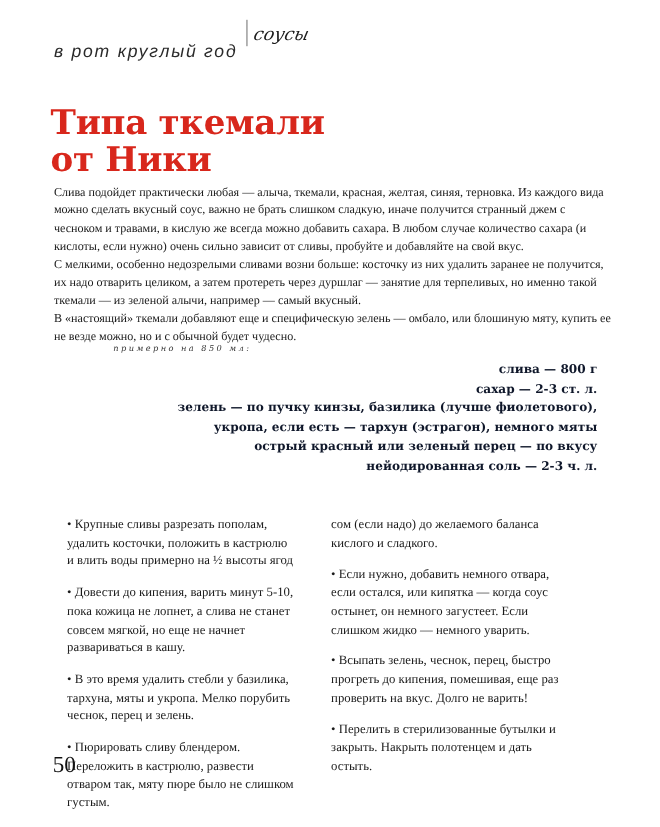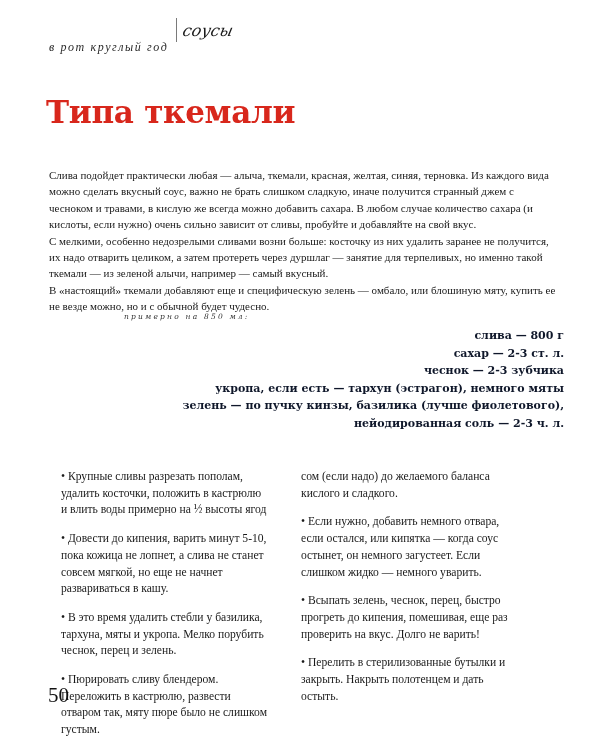--- a/index.html
+++ b/index.html
@@ -17,23 +17,23 @@
     }
     .running-head {
       position: absolute;
       left: 49px;
       top: 16px;
       height: 28px;
       display: flex;
       align-items: center;
     }
     .running-head .book {
-      font-family: Liberation Serif, serif;
+      font-family: Liberation Sans, sans-serif;
       font-style: italic;
-      font-size: 12px;
+      font-size: 16px;
       letter-spacing: 1.6px;
       color: #2a2a2a;
       margin-top: 35px;
     }
     .running-head .divider {
       display: inline-block;
       width: 1px;
       height: 24px;
       background: #7a7a7a;
       margin: 0 6px 0 8px;
@@ -69,21 +69,20 @@
       color: #1a1a1a;
     }
     .intro p {
       margin: 0;
     }
     .ingredients {
       position: absolute;
       left: 103px;
       top: 312px;
       width: 440px;
-      margin-left: 21px;
     }
     .ingredients .yield {
       font-family: "DejaVu Serif", serif;
       font-style: italic;
       font-size: 7.5px;
       letter-spacing: 2.2px;
       color: #333;
       margin-bottom: 6px;
     }
     .ingredients ul {
@@ -132,36 +131,37 @@
 <body>
 
 <div class="running-head">
   <span class="book">в рот круглый год</span>
   <span class="divider"></span>
   <span class="section">соусы</span>
 </div>
 
 <h1 class="title">
   <span>Типа ткемали</span><br>
+  <span>от Ники</span>
 </h1>
 
 <div class="intro">
   <p>Слива подойдет практически любая — алыча, ткемали, красная, желтая, синяя, терновка. Из каждого вида можно сделать вкусный соус, важно не брать слишком сладкую, иначе получится странный джем с чесноком и травами, в кислую же всегда можно добавить сахара. В любом случае количество сахара (и кислоты, если нужно) очень сильно зависит от сливы, пробуйте и добавляйте на свой вкус.</p>
   <p>С мелкими, особенно недозрелыми сливами возни больше: косточку из них удалить заранее не получится, их надо отварить целиком, а затем протереть через дуршлаг — занятие для терпеливых, но именно такой ткемали — из зеленой алычи, например — самый вкусный.</p>
   <p>В «настоящий» ткемали добавляют еще и специфическую зелень — омбало, или блошиную мяту, купить ее не везде можно, но и с обычной будет чудесно.</p>
 </div>
 
 <div class="ingredients">
   <div class="yield">примерно на 850 мл:</div>
   <ul>
     <li>слива — 800 г</li>
     <li>сахар — 2-3 ст. л.</li>
-    <li>чеснок — 2-3 зубчика</li>
+    <li>зелень — по пучку кинзы, базилика (лучше фиолетового),</li>
     <li>укропа, если есть — тархун (эстрагон), немного мяты</li>
-    <li>зелень — по пучку кинзы, базилика (лучше фиолетового),</li>
+    <li>острый красный или зеленый перец — по вкусу</li>
     <li>нейодированная соль — 2-3 ч. л.</li>
   </ul>
 </div>
 
 <div class="steps col1">
   <p>• Крупные сливы разрезать пополам, удалить косточки, положить в кастрюлю и влить воды примерно на ½ высоты ягод</p>
   <p>• Довести до кипения, варить минут 5-10, пока кожица не лопнет, а слива не станет совсем мягкой, но еще не начнет развариваться в кашу.</p>
   <p>• В это время удалить стебли у базилика, тархуна, мяты и укропа. Мелко порубить чеснок, перец и зелень.</p>
   <p>• Пюрировать сливу блендером. Переложить в кастрюлю, развести отваром так, мяту пюре было не слишком густым.</p>
   <p>• Снова довести до кипения, приправить солью, сахаром и лимонным соком или уксу-</p>

